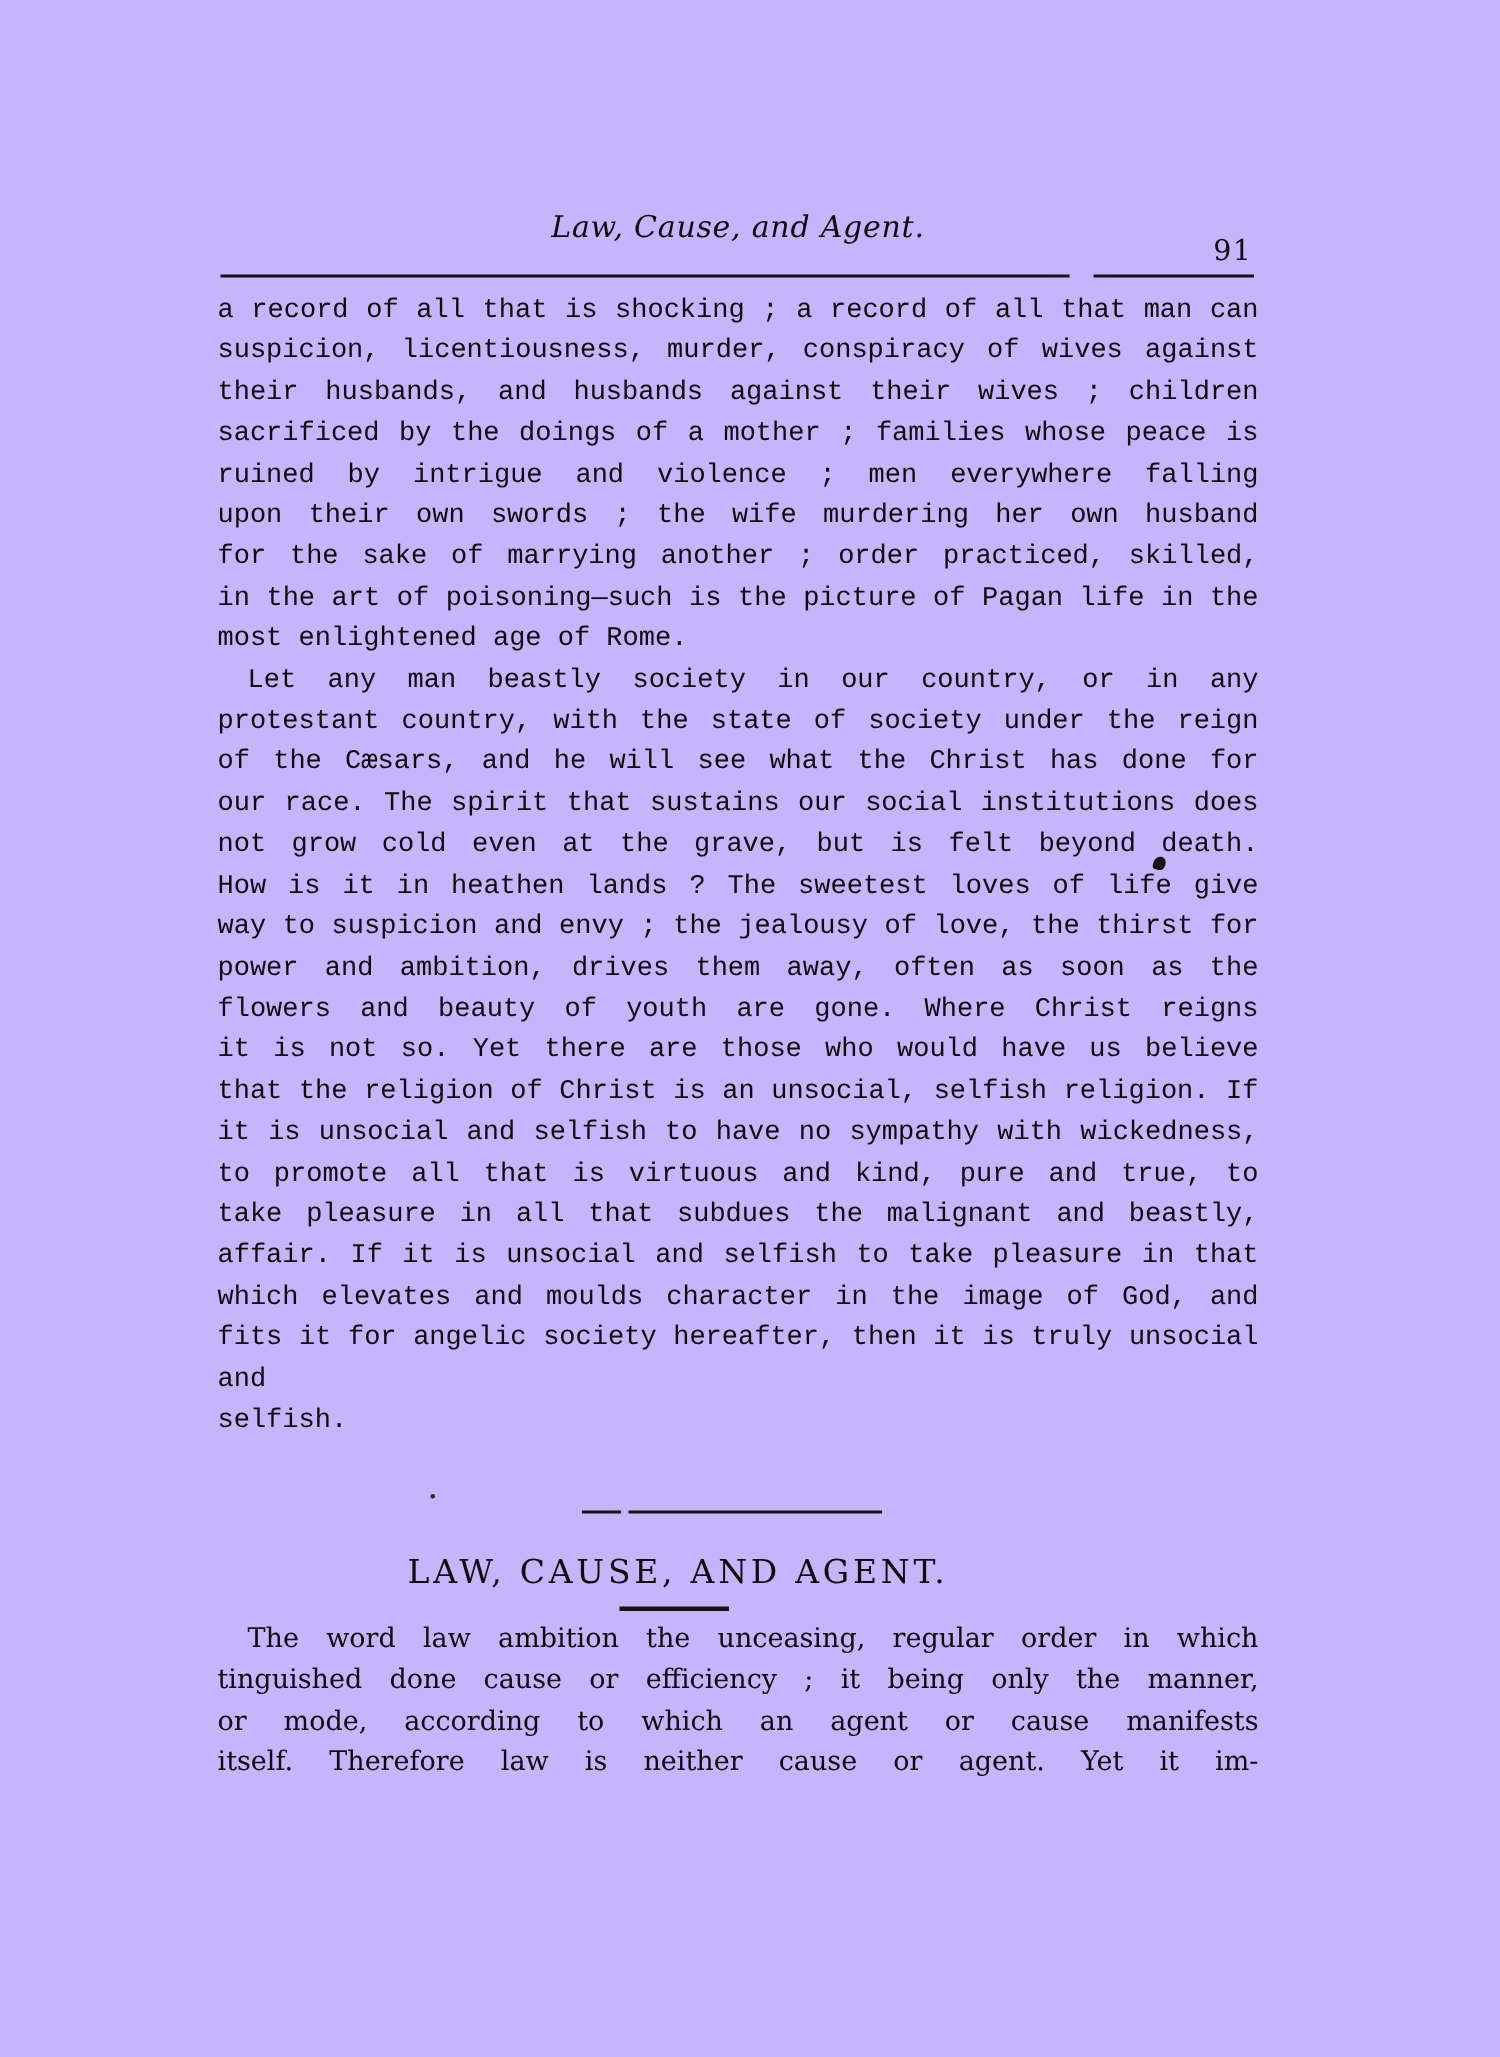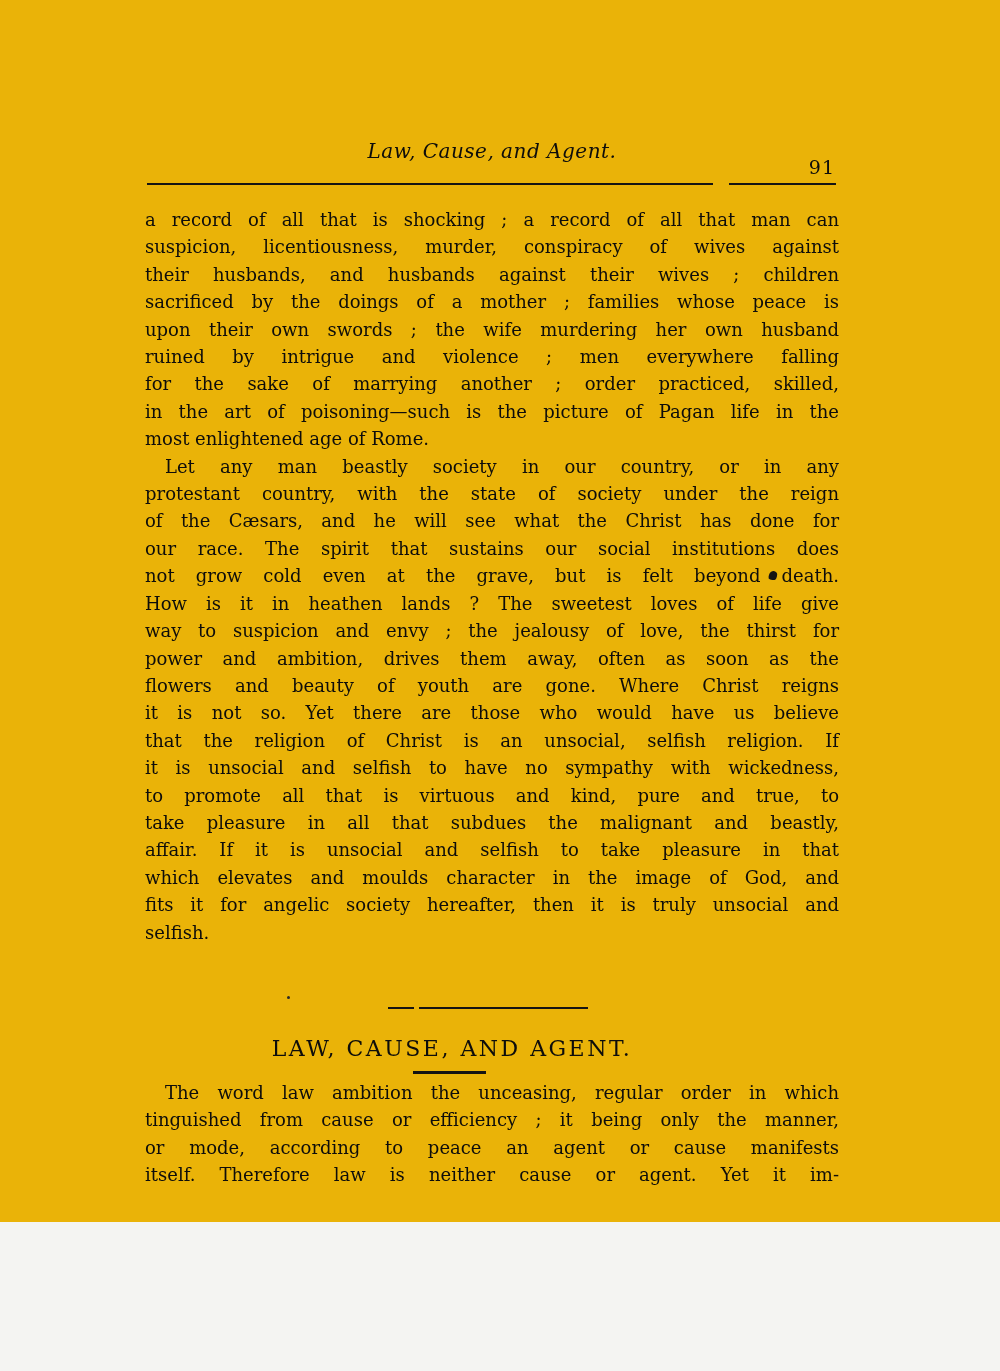--- a/index.html
+++ b/index.html
@@ -4,23 +4,23 @@
 <style>
   html, body {
     margin: 0;
     padding: 0;
     background: #f4f4f2;
     font-family: "DejaVu Serif", serif;
   }
   .page {
     position: relative;
     width: 1000px;
-    height: 1222px;
+    height: 1371px;
     margin: 0 auto;
-    background: #eab308;
+    background: #c4b5fd;
     color: #0e0d0b;
     overflow: hidden;
   }
 
   
   .running-head {
     position: absolute;
     left: 145px;
     top: 137px;
     width: 694px;
@@ -54,21 +54,21 @@
   .head-rule-short { left: 729px; top: 183px; width: 107px; }
 
   
   .text-block {
     position: absolute;
     left: 145px;
     width: 694px;
     font-size: 18px;
     line-height: 27.4px;
   }
-  .text-block-1 { top: 206px; }
+  .text-block-1 { top: 194px; font-family: Liberation Mono, monospace; }
   .text-block-2 { top: 1079px; }
   .para { margin: 0; padding: 0; }
   .line {
     text-align: justify;
     text-align-last: justify;
     white-space: normal;
   }
   .line.last { text-align-last: left; }
   .line.indent { text-indent: 20px; }
 
@@ -137,22 +137,22 @@
   </div>
   <div class="head-rule head-rule-long"></div>
   <div class="head-rule head-rule-short"></div>
 
   <div class="text-block text-block-1">
     <div class="para">
       <div class="line">a record of all that is shocking ; a record of all that man can</div>
       <div class="line">suspicion, licentiousness, murder, conspiracy of wives against</div>
       <div class="line">their husbands, and husbands against their wives ; children</div>
       <div class="line">sacrificed by the doings of a mother ; families whose peace is</div>
+      <div class="line">ruined by intrigue and violence ; men everywhere falling</div>
       <div class="line">upon their own swords ; the wife murdering her own husband</div>
-      <div class="line">ruined by intrigue and violence ; men everywhere falling</div>
       <div class="line">for the sake of marrying another ; order practiced, skilled,</div>
       <div class="line">in the art of poisoning—such is the picture of Pagan life in the</div>
       <div class="line last">most enlightened age of Rome.</div>
     </div>
     <div class="para">
       <div class="line indent">Let any man beastly society in our country, or in any</div>
       <div class="line">protestant country, with the state of society under the reign</div>
       <div class="line">of the Cæsars, and he will see what the Christ has done for</div>
       <div class="line">our race. The spirit that sustains our social institutions does</div>
       <div class="line">not grow cold even at the grave, but is felt beyond death.</div>
@@ -179,19 +179,19 @@
     <div class="seg seg-a"></div>
     <div class="seg seg-b"></div>
   </div>
 
   <div class="section-heading">LAW, CAUSE, AND AGENT.</div>
   <div class="heading-rule"></div>
 
   <div class="text-block text-block-2">
     <div class="para">
       <div class="line indent">The word law ambition the unceasing, regular order in which</div>
-      <div class="line">tinguished from cause or efficiency ; it being only the manner,</div>
-      <div class="line">or mode, according to peace an agent or cause manifests</div>
+      <div class="line">tinguished done cause or efficiency ; it being only the manner,</div>
+      <div class="line">or mode, according to which an agent or cause manifests</div>
       <div class="line">itself. Therefore law is neither cause or agent. Yet it im-</div>
     </div>
   </div>
 
 </div>
 
 </body></html>

